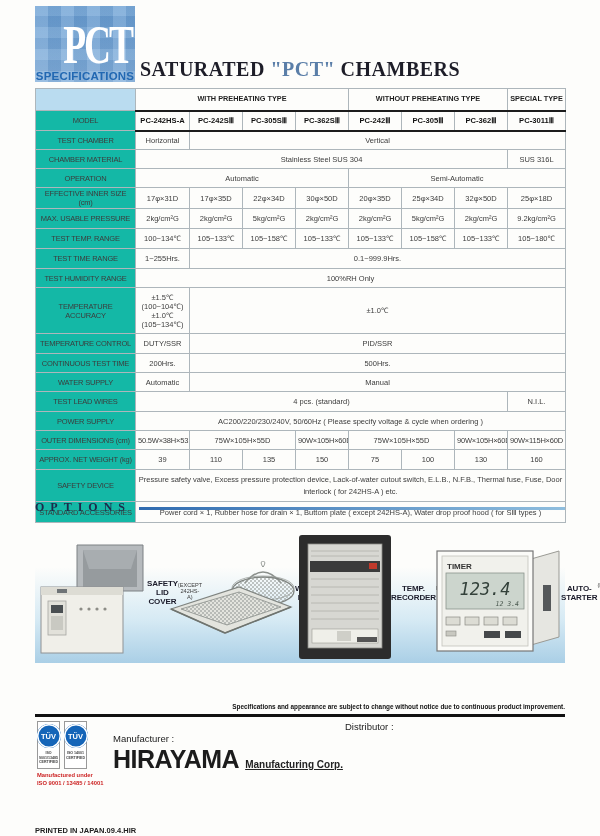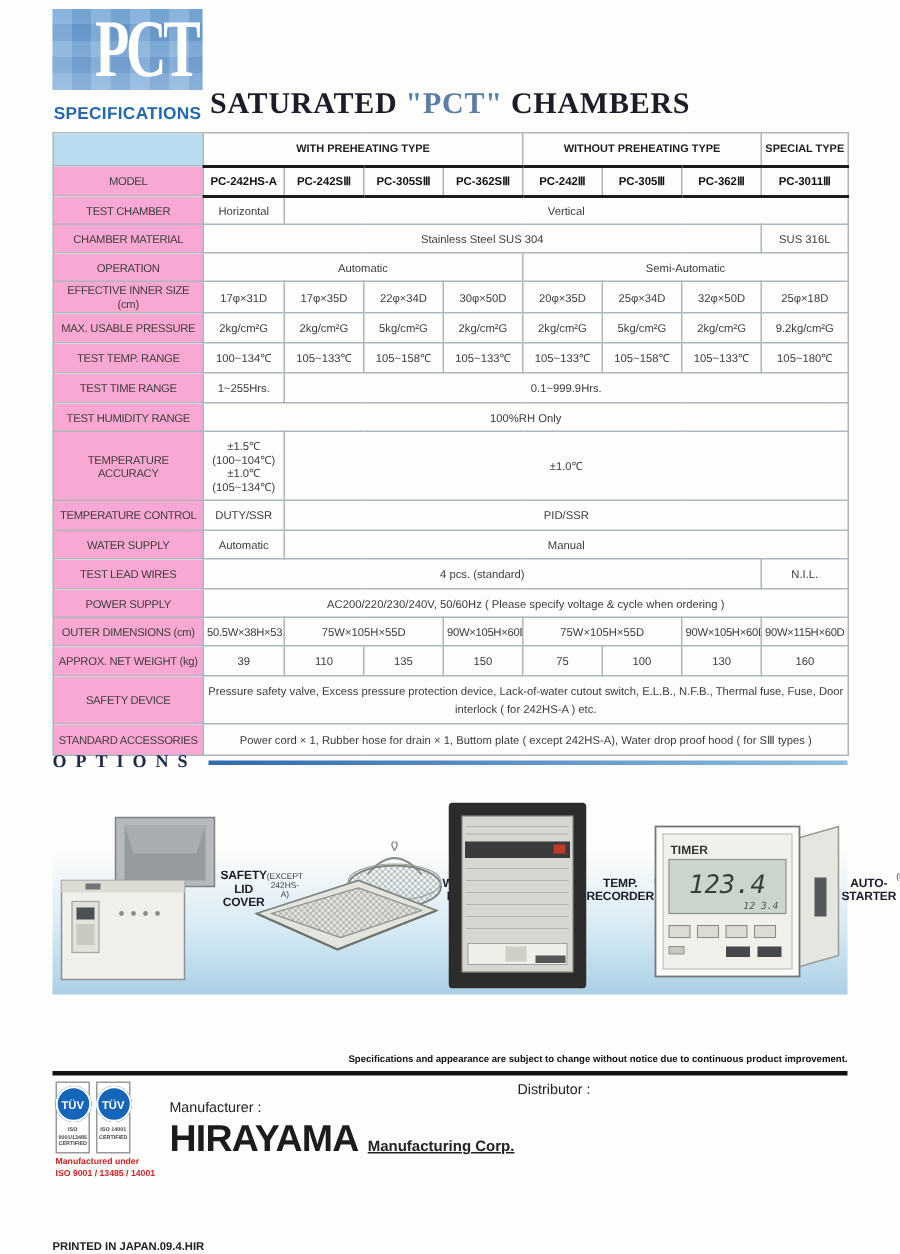--- a/index.html
+++ b/index.html
@@ -1,39 +1,39 @@
 <!DOCTYPE html>
 <html><head>
 <meta charset="utf-8">
 <style>
   * { margin:0; padding:0; box-sizing:border-box; }
   body { background:#fff; font-family:"Liberation Sans", sans-serif; }
   .page { position:relative; width:600px; height:836px; background:#fdfdfb; overflow:hidden; }
 
   
-  .logo-box { position:absolute; left:35px; top:6px; width:100px; height:54px;
+  .logo-box { position:absolute; left:35px; top:6px; width:100px; height:76px;
     background:
       linear-gradient(0deg, rgba(255,255,255,0.15), rgba(255,255,255,0)),
       repeating-linear-gradient(90deg, rgba(255,255,255,0.12) 0 13px, rgba(10,40,90,0.06) 13px 26px),
       repeating-linear-gradient(0deg, rgba(255,255,255,0.10) 0 11px, rgba(10,40,90,0.05) 11px 22px),
       #6ba0d4;
     display:flex; align-items:center; justify-content:center;padding-left:24px; }
   .logo-text { color:#fff; font-family:"Liberation Serif", serif; font-weight:bold;
     font-size:52px; letter-spacing:-3px; transform:scale(0.72,1.05); }
   .logo-caption { position:absolute; left:35px; top:70px; width:100px; text-align:center;
     color:#2268b2; font-weight:bold; font-size:11.5px; letter-spacing:0.2px; }
   .main-title { position:absolute; left:140px; top:58px; font-family:"Liberation Serif", serif;
     font-weight:bold; font-size:20px; color:#1d1d28; letter-spacing:0.5px; }
   .main-title .q { color:#5a7ea8; }
 
   
   table.spec { position:absolute; left:35px; top:88px; width:530px; border-collapse:collapse; table-layout:fixed; }
   table.spec td { border:1px solid #adb6bb; font-size:7.5px; color:#3c3c3c; text-align:center;
     padding:1px 2px; line-height:1.2; overflow:hidden; }
-  td.lbl { background:#f9a8d4; text-align:left; font-size:6.8px; color:#2e3b46;
+  td.lbl { background:#14b8a6; text-align:left; font-size:6.8px; color:#2e3b46;
     border-left:none; border-top:1px solid rgba(255,255,255,0.85); border-bottom:1px solid rgba(255,255,255,0.85);
     border-right:1px solid #9fb9c9; padding-left:4px; letter-spacing:-0.2px; }
   td.corner { background:#badcf0; }
   tr.group-row td { font-weight:bold; font-size:7.3px; color:#1e1e1e; height:22px; }
   tr.model-row td.val { font-weight:bold; font-size:7.6px; color:#111;
     border-top:2px solid #1c1c1c; border-bottom:2px solid #1c1c1c; height:20px; }
   tr.r19 td { height:19px; } tr.r20 td { height:20px; } tr.r21 td { height:21px; }
   tr.acc-row td { height:46px; }
   tr.safety-row td { height:32px; }
   td.leftcell { text-align:left; padding-left:6px; }
@@ -185,20 +185,25 @@
         <span>(100~104℃)</span>
         <span>±1.0℃</span>
         <span>(105~134℃)</span>
       </td>
       <td colspan="7">±1.0℃</td>
     </tr>
     <tr class="r20">
       <td class="lbl">TEMPERATURE CONTROL</td>
       <td>DUTY/SSR</td>
       <td colspan="7">PID/SSR</td>
+    </tr>
+    <tr class="r19">
+      <td class="lbl">CONTINUOUS TEST TIME</td>
+      <td>200Hrs.</td>
+      <td colspan="7">500Hrs.</td>
     </tr>
     <tr class="r19">
       <td class="lbl">WATER SUPPLY</td>
       <td>Automatic</td>
       <td colspan="7">Manual</td>
     </tr>
     <tr class="r20">
       <td class="lbl">TEST LEAD WIRES</td>
       <td colspan="7">4 pcs. (standard)</td>
       <td>N.I.L.</td>

